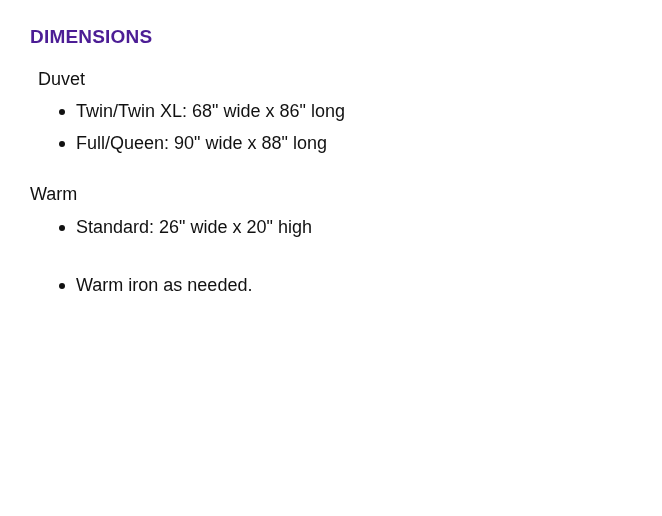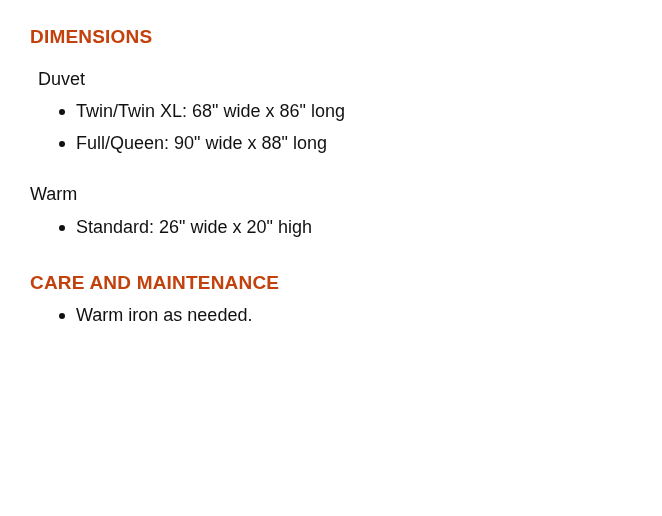--- a/index.html
+++ b/index.html
@@ -20,21 +20,21 @@
     height: 516px;
     padding: 20px 28px 0 30px;
     overflow: hidden;
   }
   .section-heading {
     font-size: 19px;
     font-weight: 700;
     letter-spacing: 0.2px;
     margin: 0 0 0 0;
     line-height: 1.2;
-    color: #c2410c;
+    color: #4c1d95;
   }
   .section-heading.first {
     margin-top: 6px;
   }
   .sub-heading {
     font-size: 18px;
     font-weight: 400;
     line-height: 1.2;
     margin: 26px 0 0 0;
     color: #111111;
@@ -86,20 +86,19 @@
     <li>Full/Queen: 90" wide x 88" long</li>
   </ul>
 
   <h3 class="sub-heading">Warm</h3>
 
   <ul class="bullets">
     <li>Standard: 26" wide x 20" high</li>
   </ul>
 
   <div class="care-block">
-    <h2 class="section-heading">CARE AND MAINTENANCE</h2>
 
     <ul class="bullets care-list">
       <li>Warm iron as needed.</li>
     </ul>
   </div>
 
 </div>
 
 </body></html>

